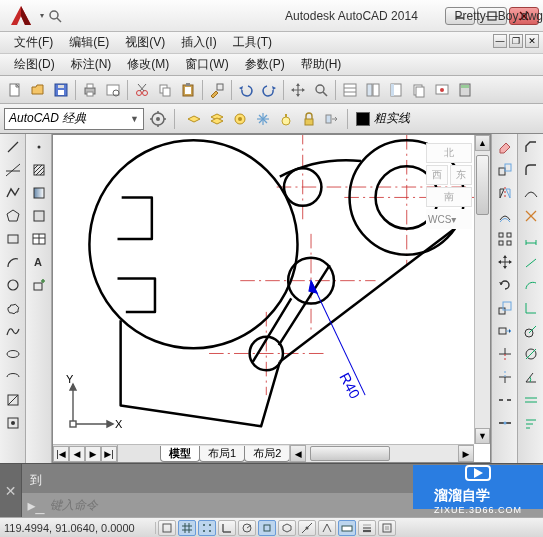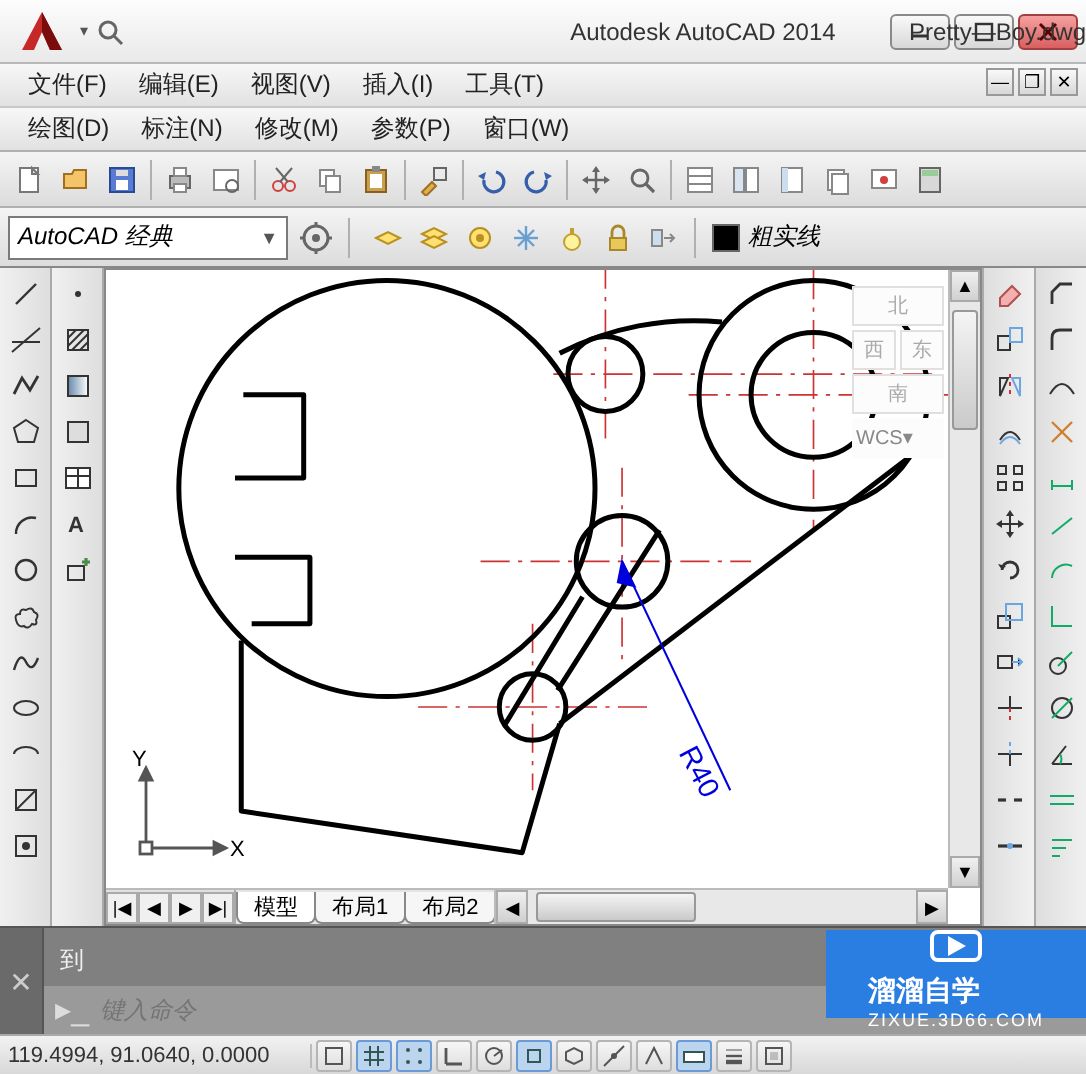--- a/index.html
+++ b/index.html
@@ -49,21 +49,21 @@
 .canvas { position:absolute; inset:0;}
 .vscroll { position:absolute; right:0; top:0; bottom:18px; width:16px; background:#e8e8e8; border-left:1px solid #bbb;}
 .vscroll .thumb { position:absolute; left:1px; right:1px; top:20px; height:60px; background:linear-gradient(#f4f4f4,#cacaca); border:1px solid #999; border-radius:2px;}
 .vscroll .arr { position:absolute; left:0; right:0; height:16px; background:linear-gradient(#f0f0f0,#d0d0d0); border:1px solid #aaa; display:flex; align-items:center; justify-content:center; font-size:9px;}
 .vscroll .arr.up { top:0;} .vscroll .arr.down { bottom:0;}
 .hscroll-row { position:absolute; left:0; right:16px; bottom:0; height:18px; background:#e4e4e4; display:flex; align-items:stretch; border-top:1px solid #bbb;}
 .tab-nav { display:flex; align-items:center; background:#e0e0e0; border-right:1px solid #aaa;}
 .tab-nav .nbtn { width:16px; height:16px; display:flex; align-items:center; justify-content:center; font-size:9px; border:1px solid #aaa; background:#f0f0f0; cursor:pointer;}
 .layout-tabs { display:flex; align-items:flex-end; font-size:11px;}
 .layout-tab { height:16px; padding:0 8px; border:1px solid #888; border-top:none; background:#f6f6f6; margin-right:-1px; display:flex; align-items:center; cursor:pointer; border-radius:0 0 4px 4px;}
-.layout-tab.active { background:#fff; font-weight:normal;}
+.layout-tab.active { background:#fff; font-weight:bold;margin-left:42px;}
 .hscroll-track { flex:1; position:relative; background:#e8e8e8; border-left:1px solid #bbb;}
 .hscroll-track .thumb { position:absolute; top:1px; bottom:1px; left:20px; width:80px; background:linear-gradient(#f4f4f4,#cacaca); border:1px solid #999; border-radius:2px;}
 .hscroll-track .arr { position:absolute; top:0; bottom:0; width:16px; background:linear-gradient(#f0f0f0,#d0d0d0); border:1px solid #aaa; display:flex; align-items:center; justify-content:center; font-size:9px;}
 .hscroll-track .arr.l{left:0;} .hscroll-track .arr.r{right:0;}
 
 .vc-panel { position:absolute; right:18px; top:8px; width:46px; font-size:10px; color:#aaa; text-align:center;}
 .vc-panel .cell { height:20px; border:1px solid #e0e0e0; margin-bottom:2px; display:flex; align-items:center; justify-content:center; background:#fcfcfc; cursor:pointer;}
 .vc-panel .wcs { color:#888; font-size:10px; border:none; justify-content:flex-start; padding-left:2px;}
 
 .ucs-icon { position:absolute; left:10px; bottom:28px; }
@@ -140,22 +140,23 @@
     <div class="doc-btn">—</div>
     <div class="doc-btn">❐</div>
     <div class="doc-btn">✕</div>
   </div>
 </div>
 
 <div class="menubar row2">
   <div class="menu-item">绘图(D)</div>
   <div class="menu-item">标注(N)</div>
   <div class="menu-item">修改(M)</div>
+  <div class="menu-item">窗口(W)</div>
   <div class="menu-item">参数(P)</div>
-  <div class="menu-item">窗口(W)</div>
+  <div class="menu-item">帮助(H)</div>
 </div>
 
 <div class="toolbar">
   <div class="tb-btn">
       <svg width="16" height="16">
         <rect x="3" y="2" width="9" height="12" fill="#fff" stroke="#777"></rect>
         <path d="M9 2 L12 5 L9 5 Z" fill="#ddd" stroke="#777"></path>
       </svg>
     </div>
   <div class="tb-btn">

